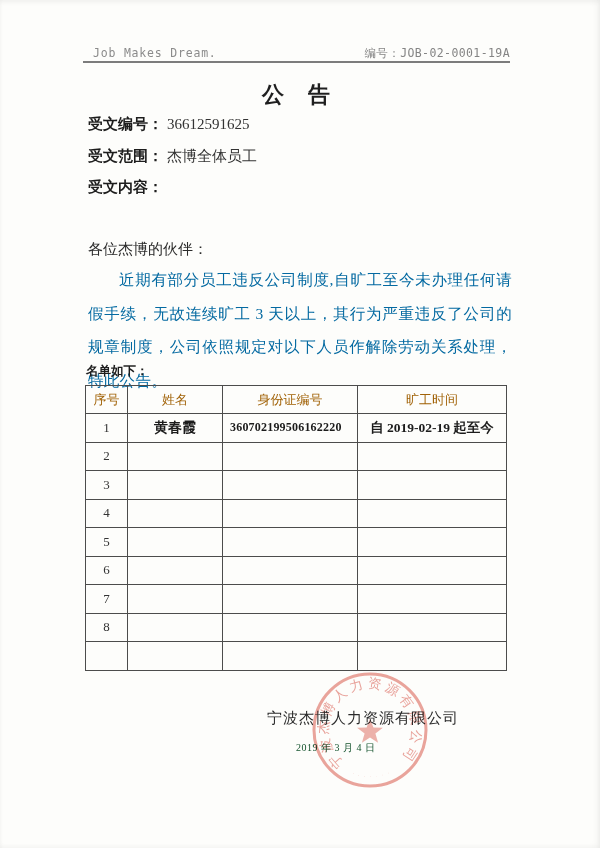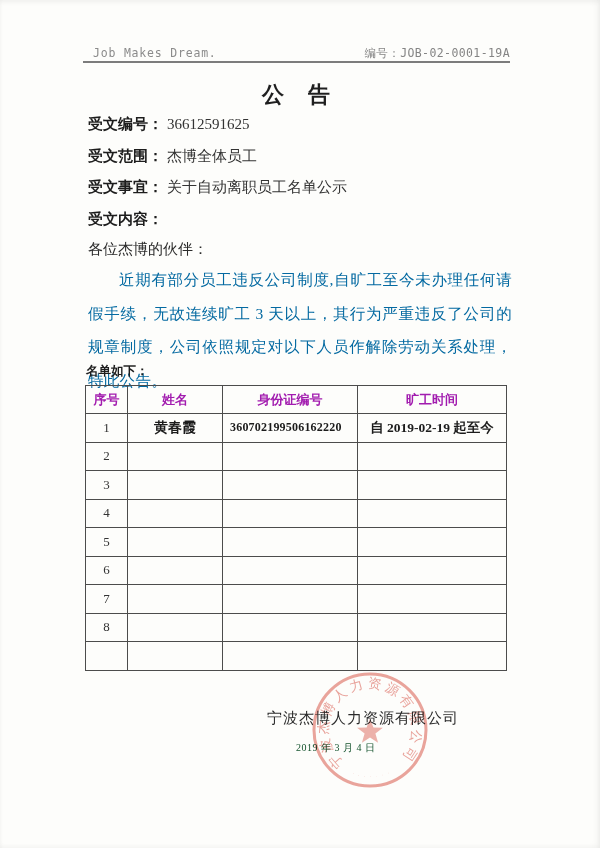--- a/index.html
+++ b/index.html
@@ -50,21 +50,21 @@
   .roster{
     position:absolute;left:85px;top:385px;width:421px;
     border-collapse:collapse;table-layout:fixed;
     font-size:13px;color:#333;
   }
   .roster th,.roster td{
     border:1px solid #4c4c4c;
     text-align:center;vertical-align:middle;
     padding:0 3px;overflow:hidden;white-space:nowrap;
   }
-  .roster th{font-weight:700;height:27px;color:#a21caf;margin-left:22px;}
+  .roster th{font-weight:400;height:27px;color:#a16207;margin-left:22px;}
   .roster td{height:27.5px;}
   .cell-name-filled{font-weight:700;font-size:14px;color:#1c1c1c;}
   .cell-id-filled{font-weight:700;font-size:12px;text-align:left !important;padding-left:7px !important;color:#1c1c1c;letter-spacing:.2px;}
   .cell-period-filled{font-weight:700;font-size:13.5px;color:#1c1c1c;}
   
   .footer-company{
     position:absolute;left:267px;top:709px;
     font-size:15px;color:#2b2b2b;letter-spacing:1px;white-space:nowrap;
   }
   .footer-date{
@@ -88,23 +88,20 @@
   <div class="header-rule"></div>
 
   <div class="title">公　告</div>
 
   <div class="meta">
     <div class="meta-row">
       <span class="meta-label">受文编号：</span><span class="meta-value">36612591625</span>
     </div>
     <div class="meta-row">
       <span class="meta-label">受文范围：</span><span class="meta-value">杰博全体员工</span>
-    </div>
-    <div class="meta-row">
-      <span class="meta-label">受文事宜：</span><span class="meta-value">关于自动离职员工名单公示</span>
     </div>
     <div class="meta-row">
       <span class="meta-label">受文内容：</span><span class="meta-value"></span>
     </div>
   </div>
 
   <div class="salutation">各位杰博的伙伴：</div>
 
   <div class="body-par">近期有部分员工违反公司制度,自旷工至今未办理任何请假手续，无故连续旷工 3 天以上，其行为严重违反了公司的规章制度，公司依照规定对以下人员作解除劳动关系处理，特此公告。</div>
 

